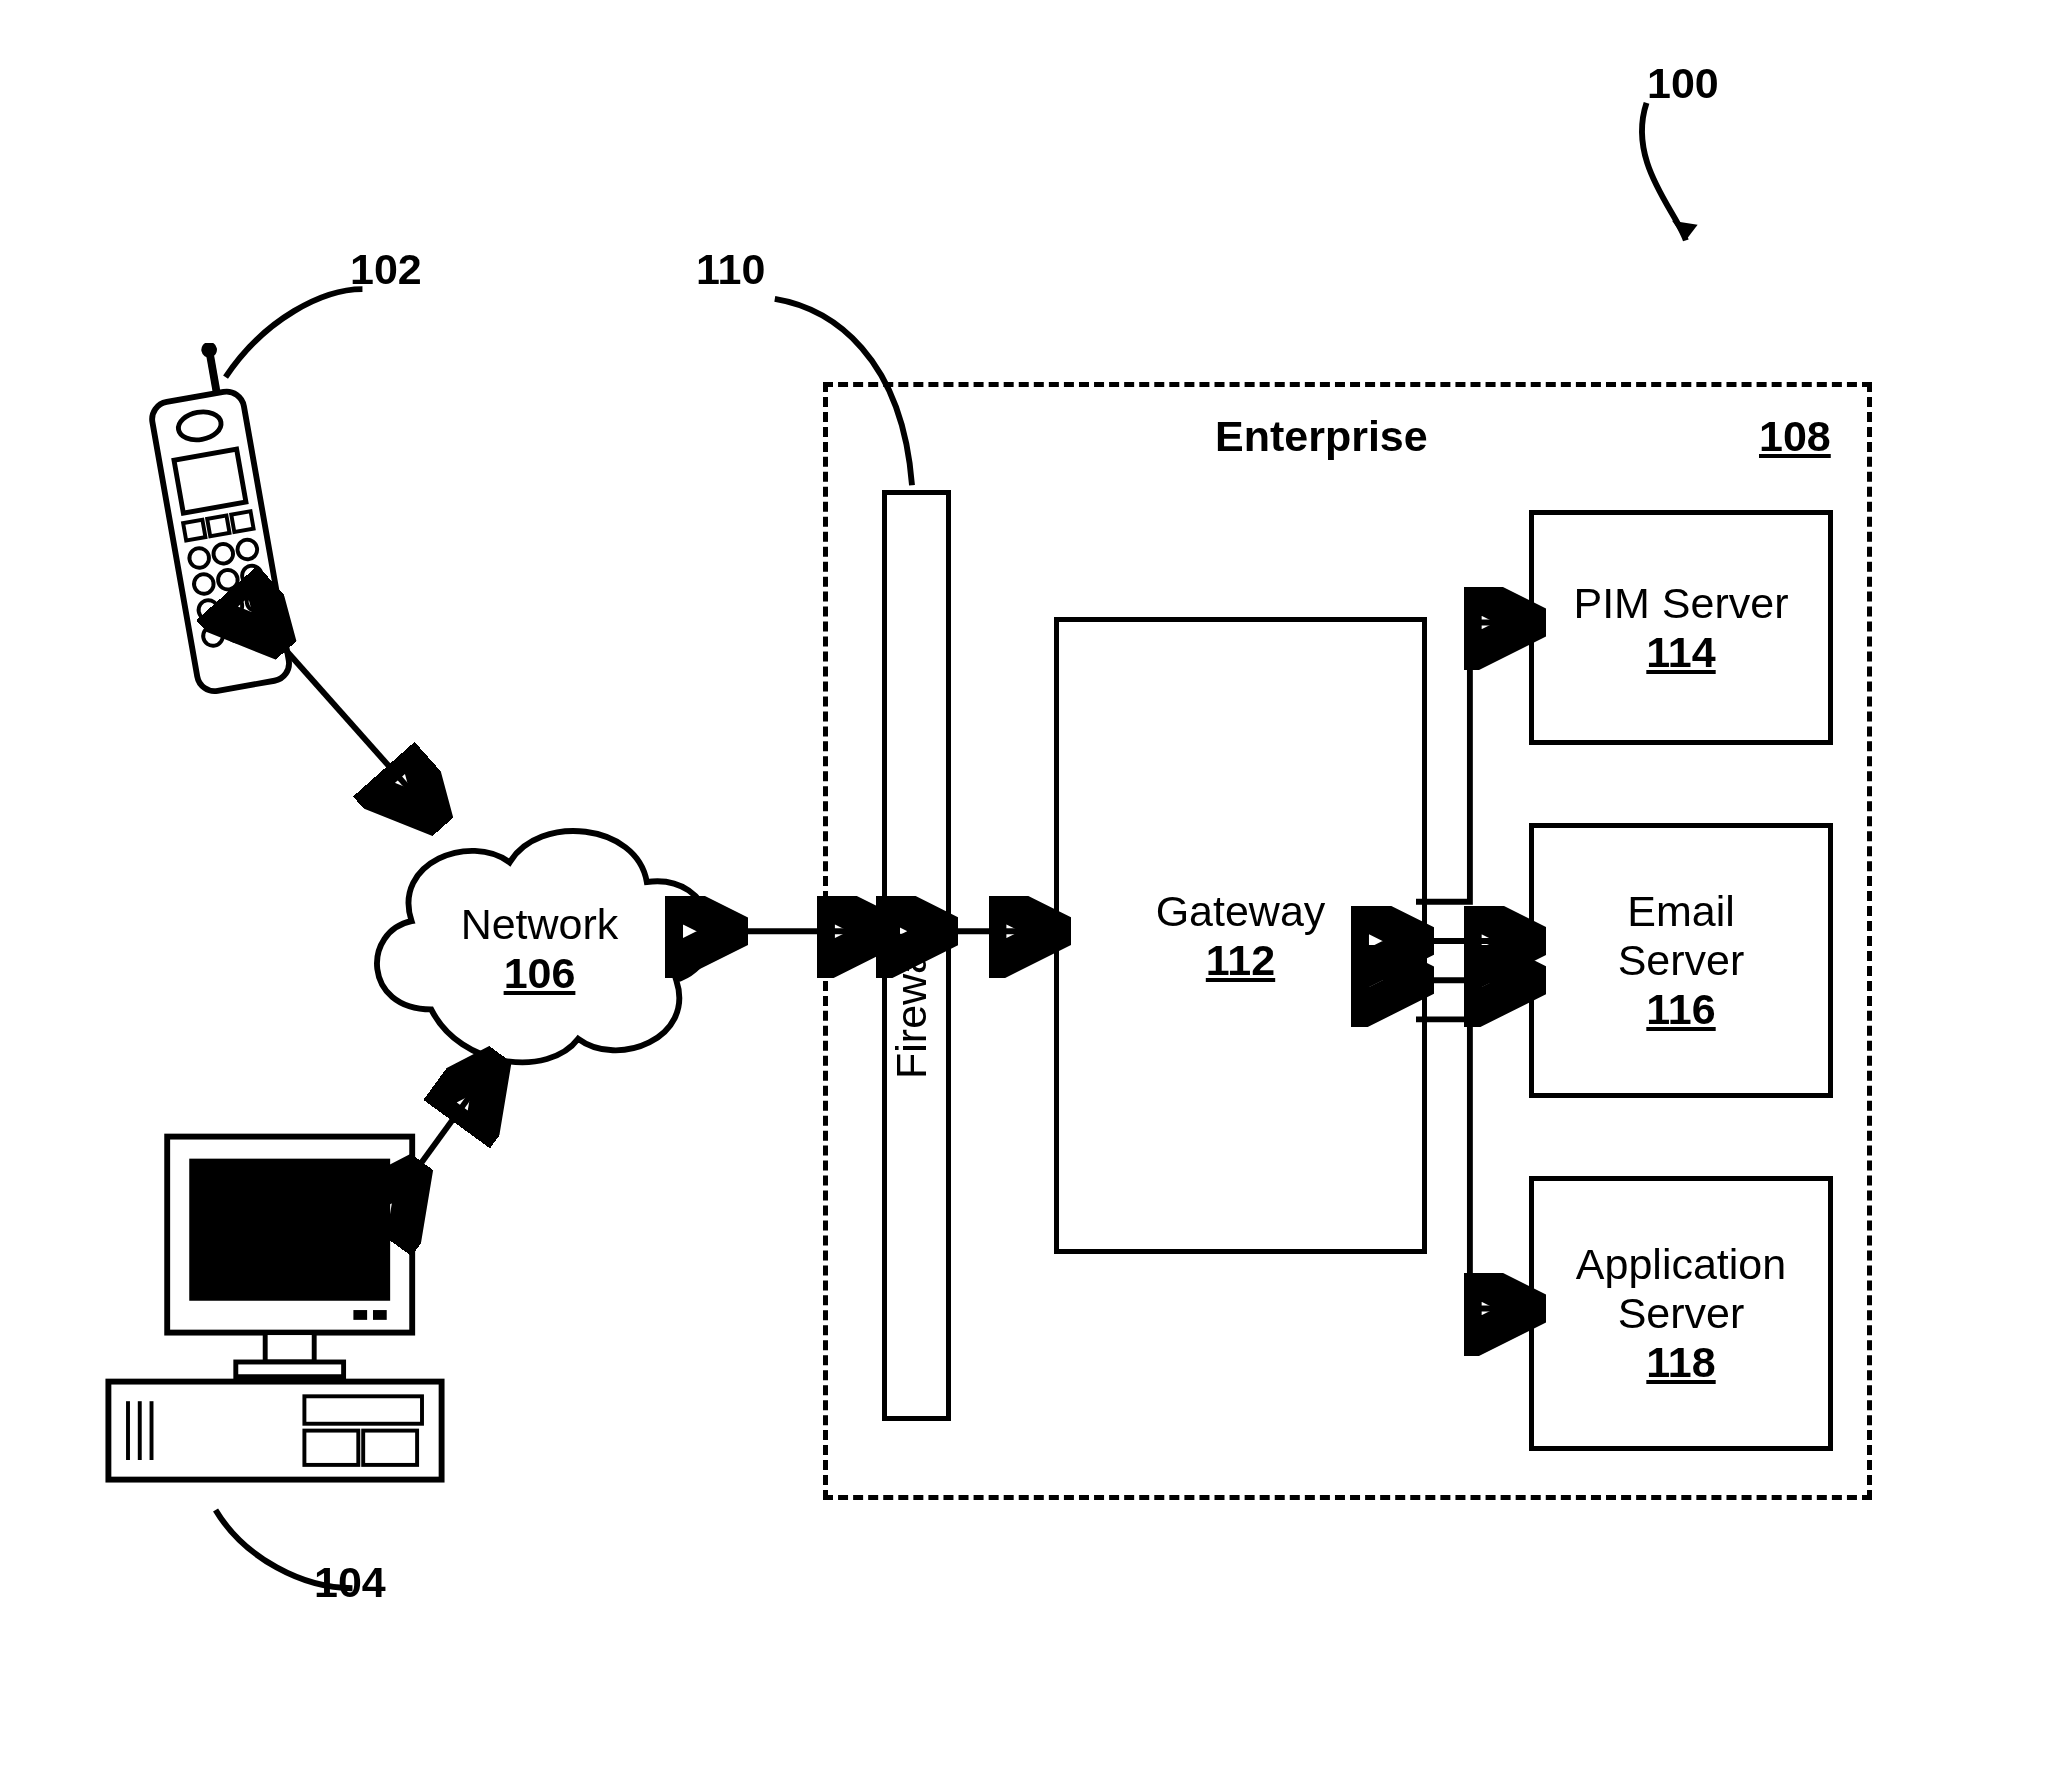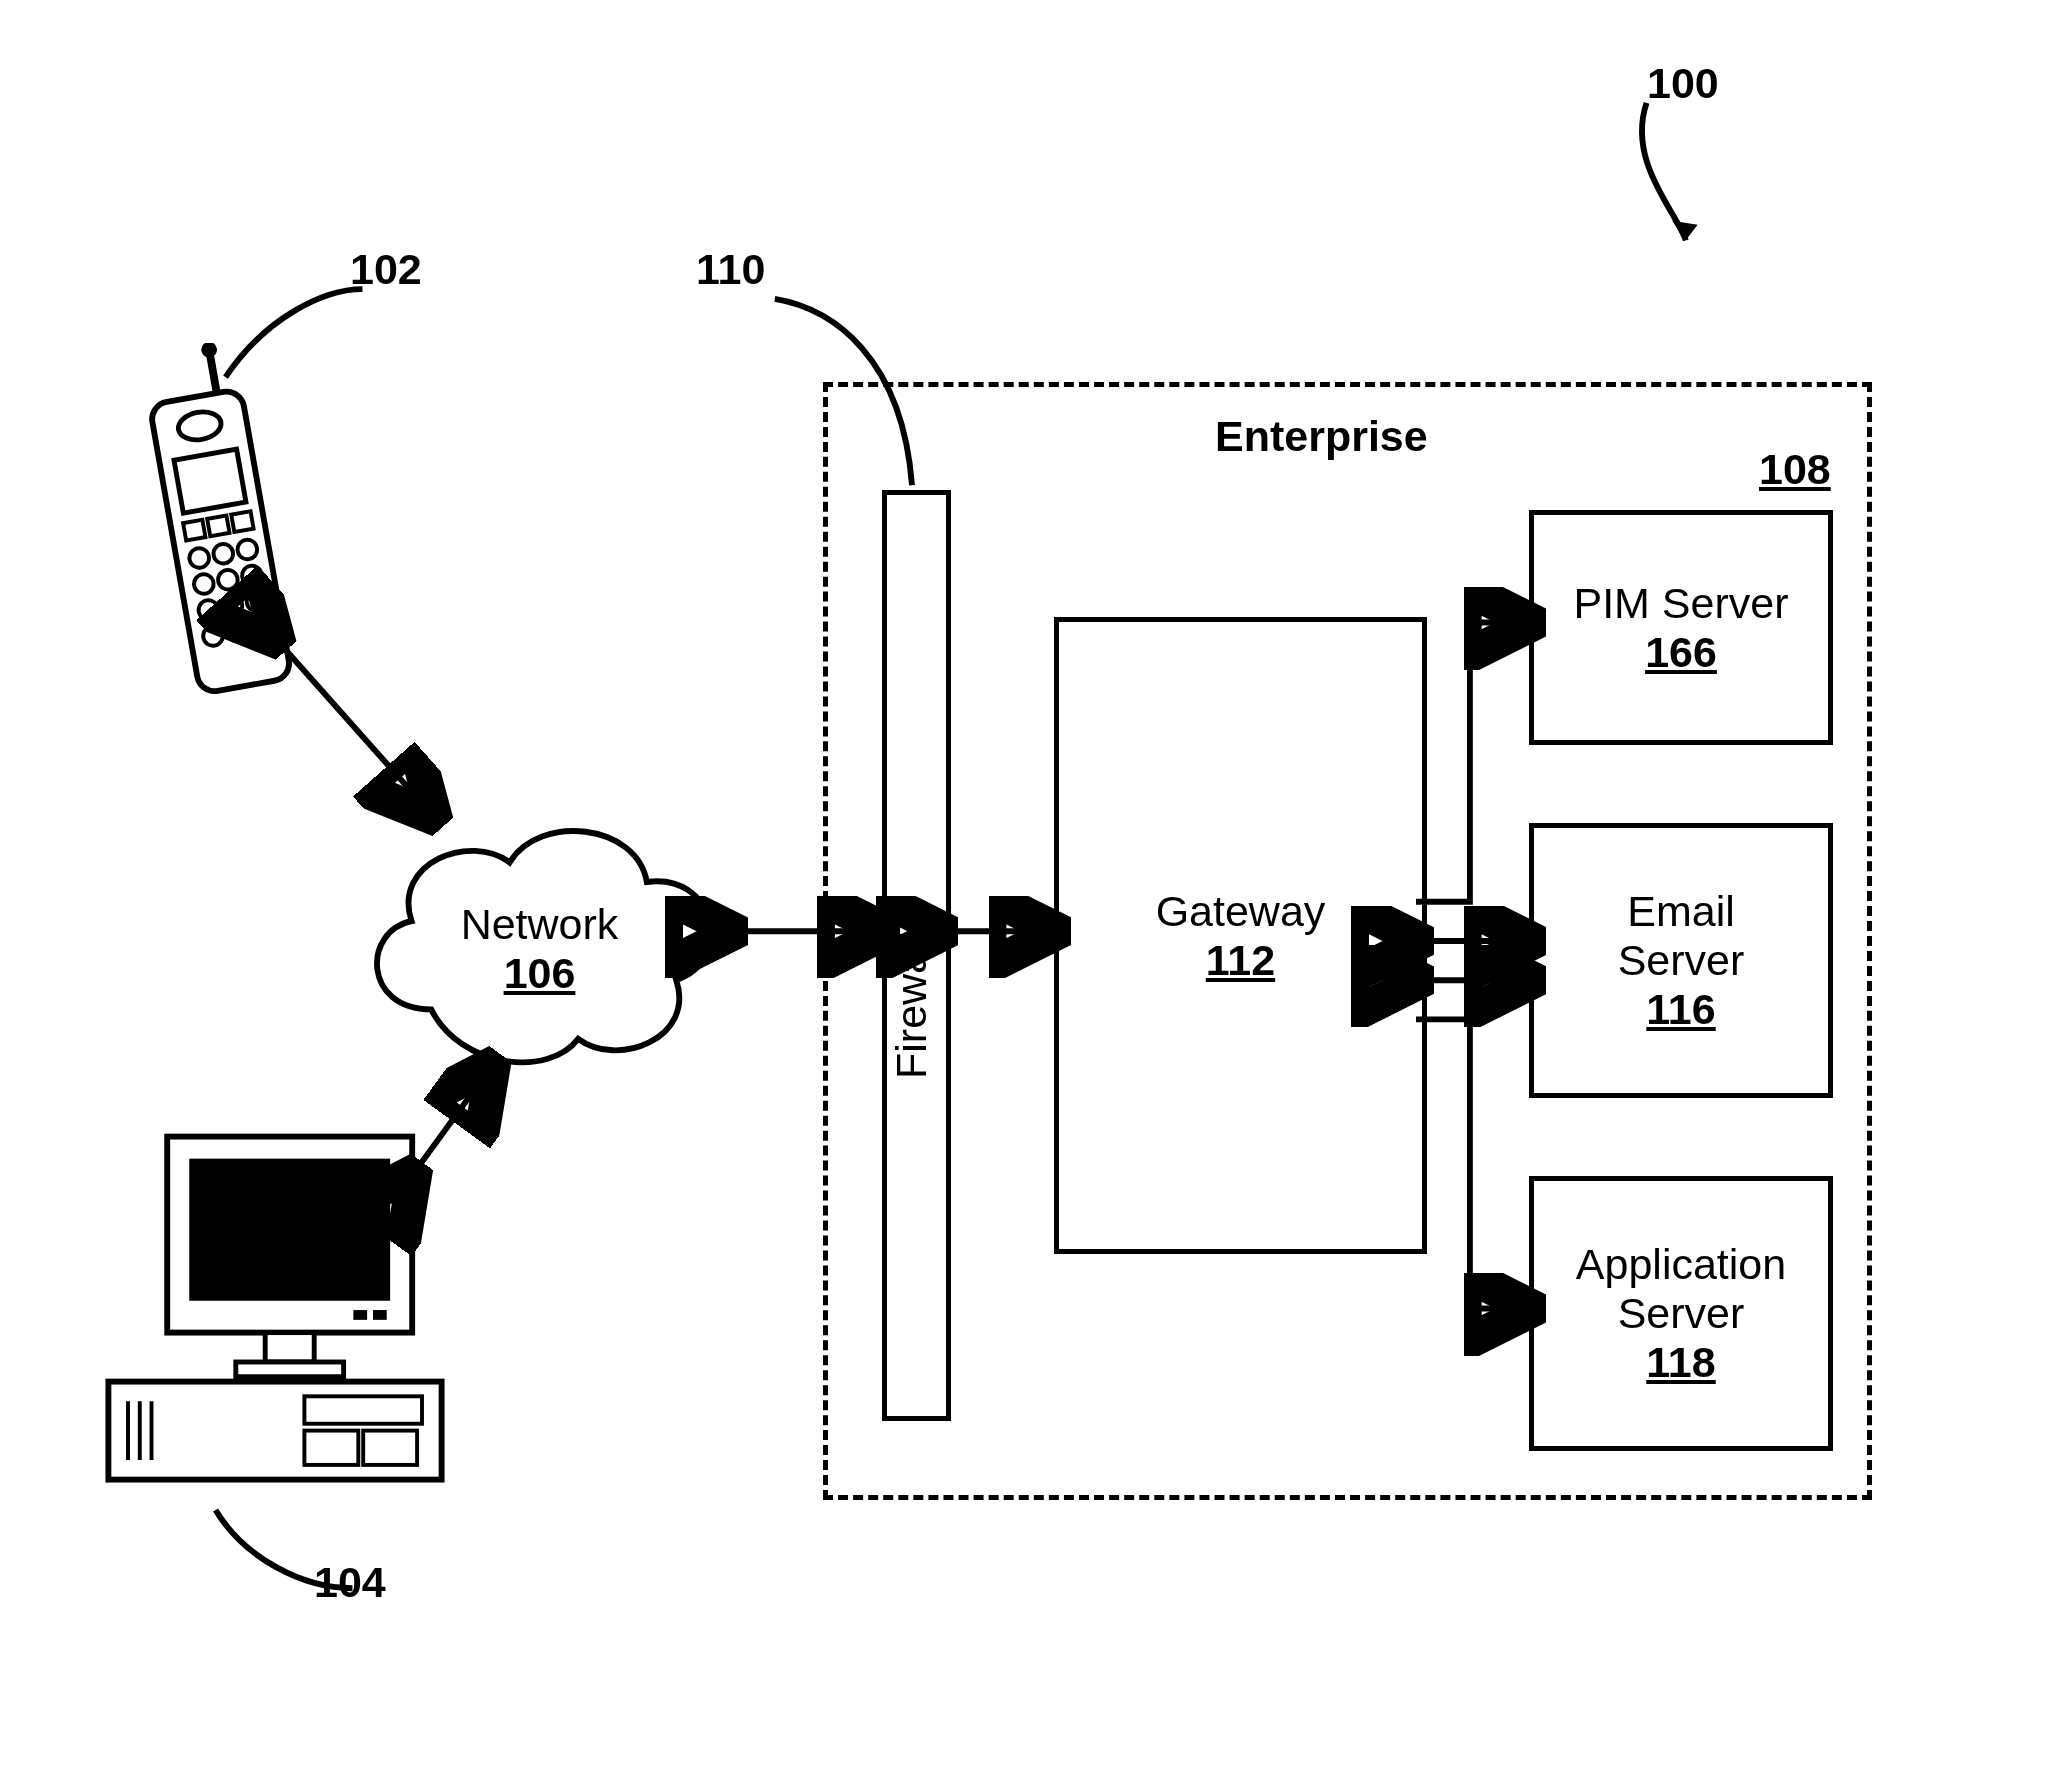--- a/index.html
+++ b/index.html
@@ -53,40 +53,40 @@
 </style>
 </head>
 <body>
 
 <div class="stage">
 
   <div class="abs dashed-box" style="left:823px; top:382px; width:1039px; height:1108px;"></div>
 
   <div class="abs lbl" style="left:1215px; top:412px;">Enterprise</div>
 
-  <div class="abs box-ref" style="left:1759px; top:412px;margin-top:33px;">108</div>
+  <div class="abs box-ref" style="left:1759px; top:412px;">108</div>
 
   <div class="abs block" style="left:882px; top:490px; width:59px; height:921px;">
   </div>
 
   <div class="abs" style="left:876px; top:1019px; width:71px;">
     <div style="transform: rotate(-90deg); transform-origin:center; font-size:43px; text-align:center;">Firewall</div>
   </div>
 
   <div class="abs block" style="left:1054px; top:617px; width:363px; height:627px;">
     <div class="gw-text">
       <div class="box-title">Gateway</div>
       <div class="box-ref">112</div>
     </div>
   </div>
 
   <div class="abs block" style="left:1529px; top:510px; width:294px; height:225px;">
     <div class="srv-text">
       <div class="box-title">PIM Server</div>
-      <div class="box-ref">166</div>
+      <div class="box-ref">114</div>
     </div>
   </div>
 
   <div class="abs block" style="left:1529px; top:823px; width:294px; height:265px;">
     <div class="srv-text">
       <div class="box-title">Email</div>
       <div class="box-title">Server</div>
       <div class="box-ref">116</div>
     </div>
   </div>

